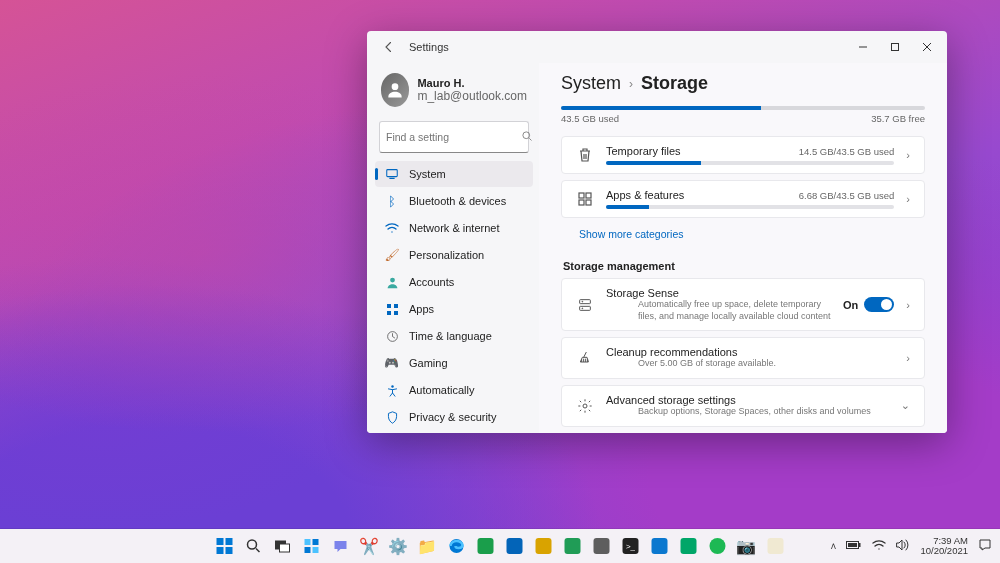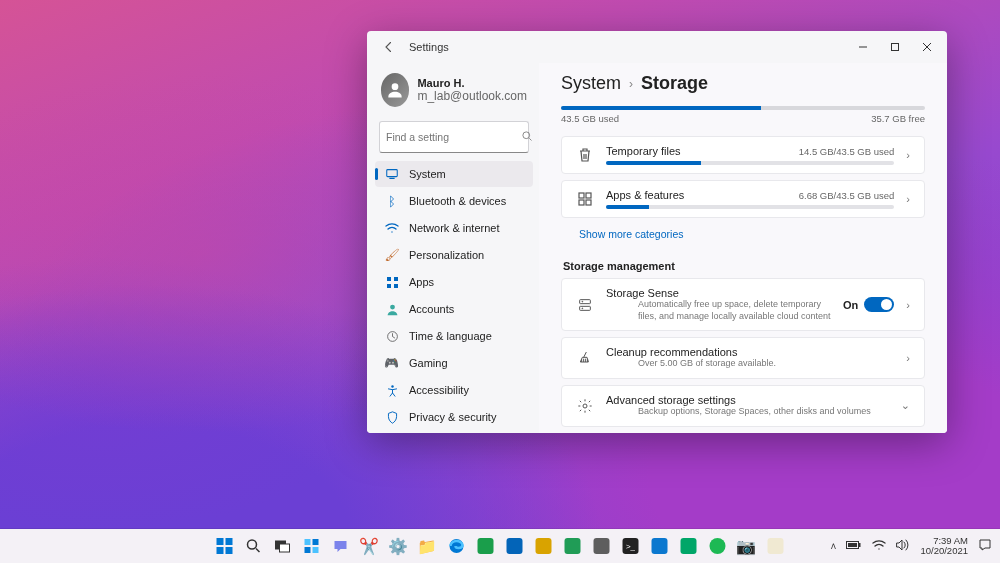--- a/index.html
+++ b/index.html
@@ -167,61 +167,61 @@
             <span>Network &amp; internet</span>
           </div>
           <div class="nav-item">
             <span class="nav-icon">
               <span style="color:#c06a2c">🖌</span>
             </span>
             <span>Personalization</span>
           </div>
           <div class="nav-item">
             <span class="nav-icon">
+              <svg width="13" height="13" viewBox="0 0 16 16">
+                <circle cx="8" cy="5" r="3" fill="#3aa9a0"></circle>
+                <path d="M2 15c0-3 3-5 6-5s6 2 6 5" fill="#3aa9a0"></path>
+              </svg>
+            </span>
+            <span>Accounts</span>
+          </div>
+          <div class="nav-item">
+            <span class="nav-icon">
               <svg width="13" height="13" viewBox="0 0 13 13">
                 <rect x="1" y="1" width="4" height="4" fill="#0067c0"></rect>
                 <rect x="8" y="1" width="4" height="4" fill="#0067c0"></rect>
                 <rect x="1" y="8" width="4" height="4" fill="#0067c0"></rect>
                 <rect x="8" y="8" width="4" height="4" fill="#0067c0"></rect>
               </svg>
             </span>
             <span>Apps</span>
           </div>
           <div class="nav-item">
             <span class="nav-icon">
               <svg width="13" height="13" viewBox="0 0 16 16">
-                <circle cx="8" cy="5" r="3" fill="#3aa9a0"></circle>
-                <path d="M2 15c0-3 3-5 6-5s6 2 6 5" fill="#3aa9a0"></path>
-              </svg>
-            </span>
-            <span>Accounts</span>
-          </div>
-          <div class="nav-item">
-            <span class="nav-icon">
-              <svg width="13" height="13" viewBox="0 0 16 16">
                 <circle cx="8" cy="8" r="6" stroke="#555" fill="none"></circle>
                 <path d="M8 4v4l3 2" stroke="#555" fill="none"></path>
               </svg>
             </span>
             <span>Time &amp; language</span>
           </div>
           <div class="nav-item">
             <span class="nav-icon">
               <span style="color:#555">🎮</span>
             </span>
             <span>Gaming</span>
           </div>
           <div class="nav-item">
             <span class="nav-icon">
               <svg width="13" height="13" viewBox="0 0 16 16">
                 <circle cx="8" cy="3" r="1.5" fill="#0067c0"></circle>
                 <path d="M3 6l5 1 5-1M8 7v4m-3 4l3-4 3 4" stroke="#0067c0" fill="none" stroke-width="1.2" stroke-linecap="round"></path>
               </svg>
             </span>
-            <span>Accessibility</span>
+            <span>Automatically</span>
           </div>
           <div class="nav-item">
             <span class="nav-icon">
               <svg width="13" height="13" viewBox="0 0 16 16">
                 <path d="M8 1l5 2v4c0 4-3 7-5 8-2-1-5-4-5-8V3z" stroke="#0067c0" fill="none" stroke-width="1.2"></path>
               </svg>
             </span>
             <span>Privacy &amp; security</span>
           </div>
           <div class="nav-item">

